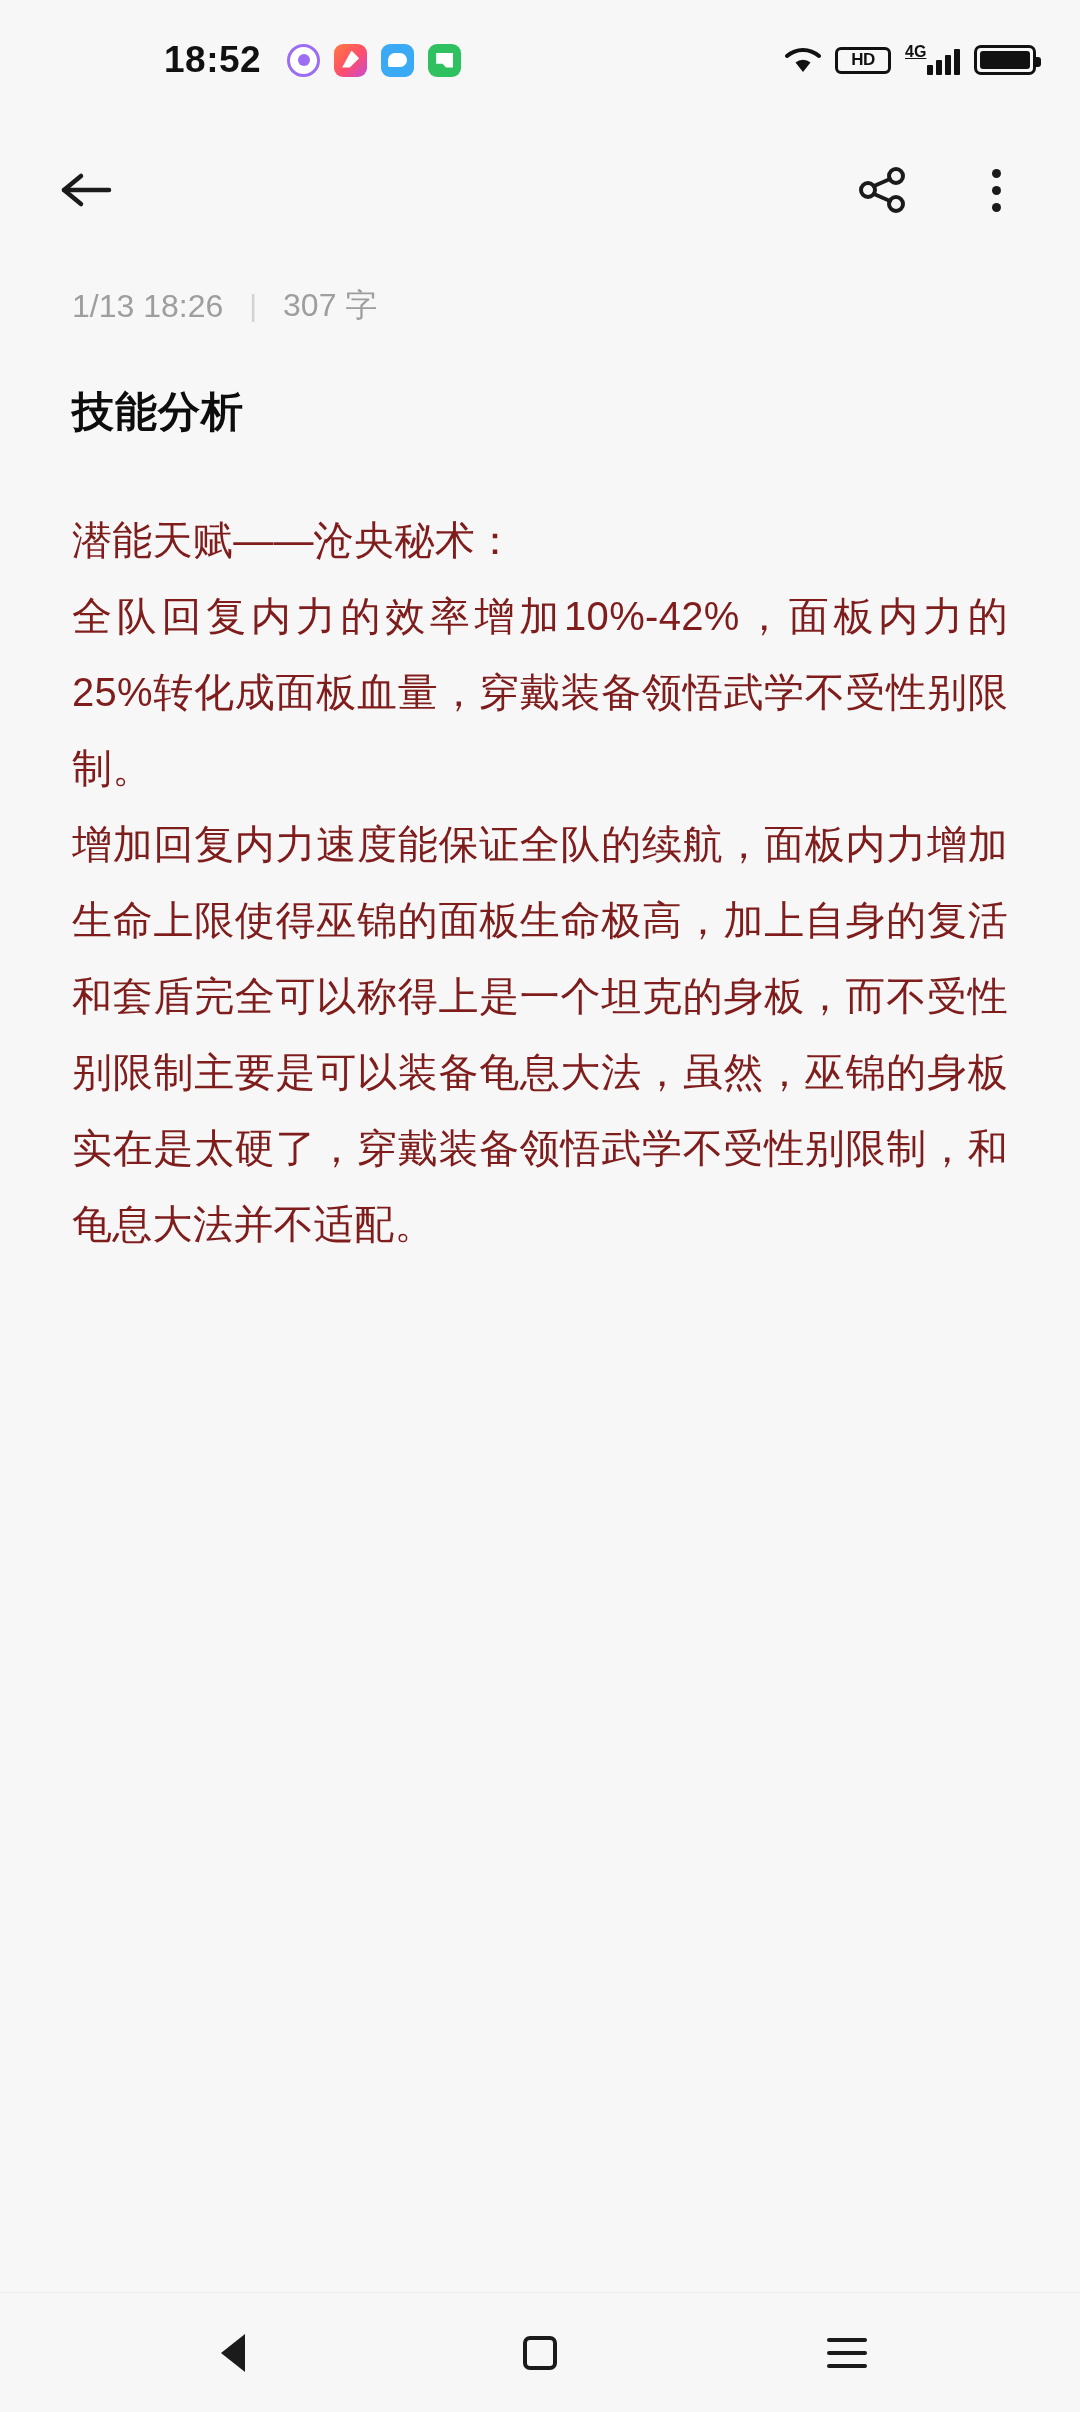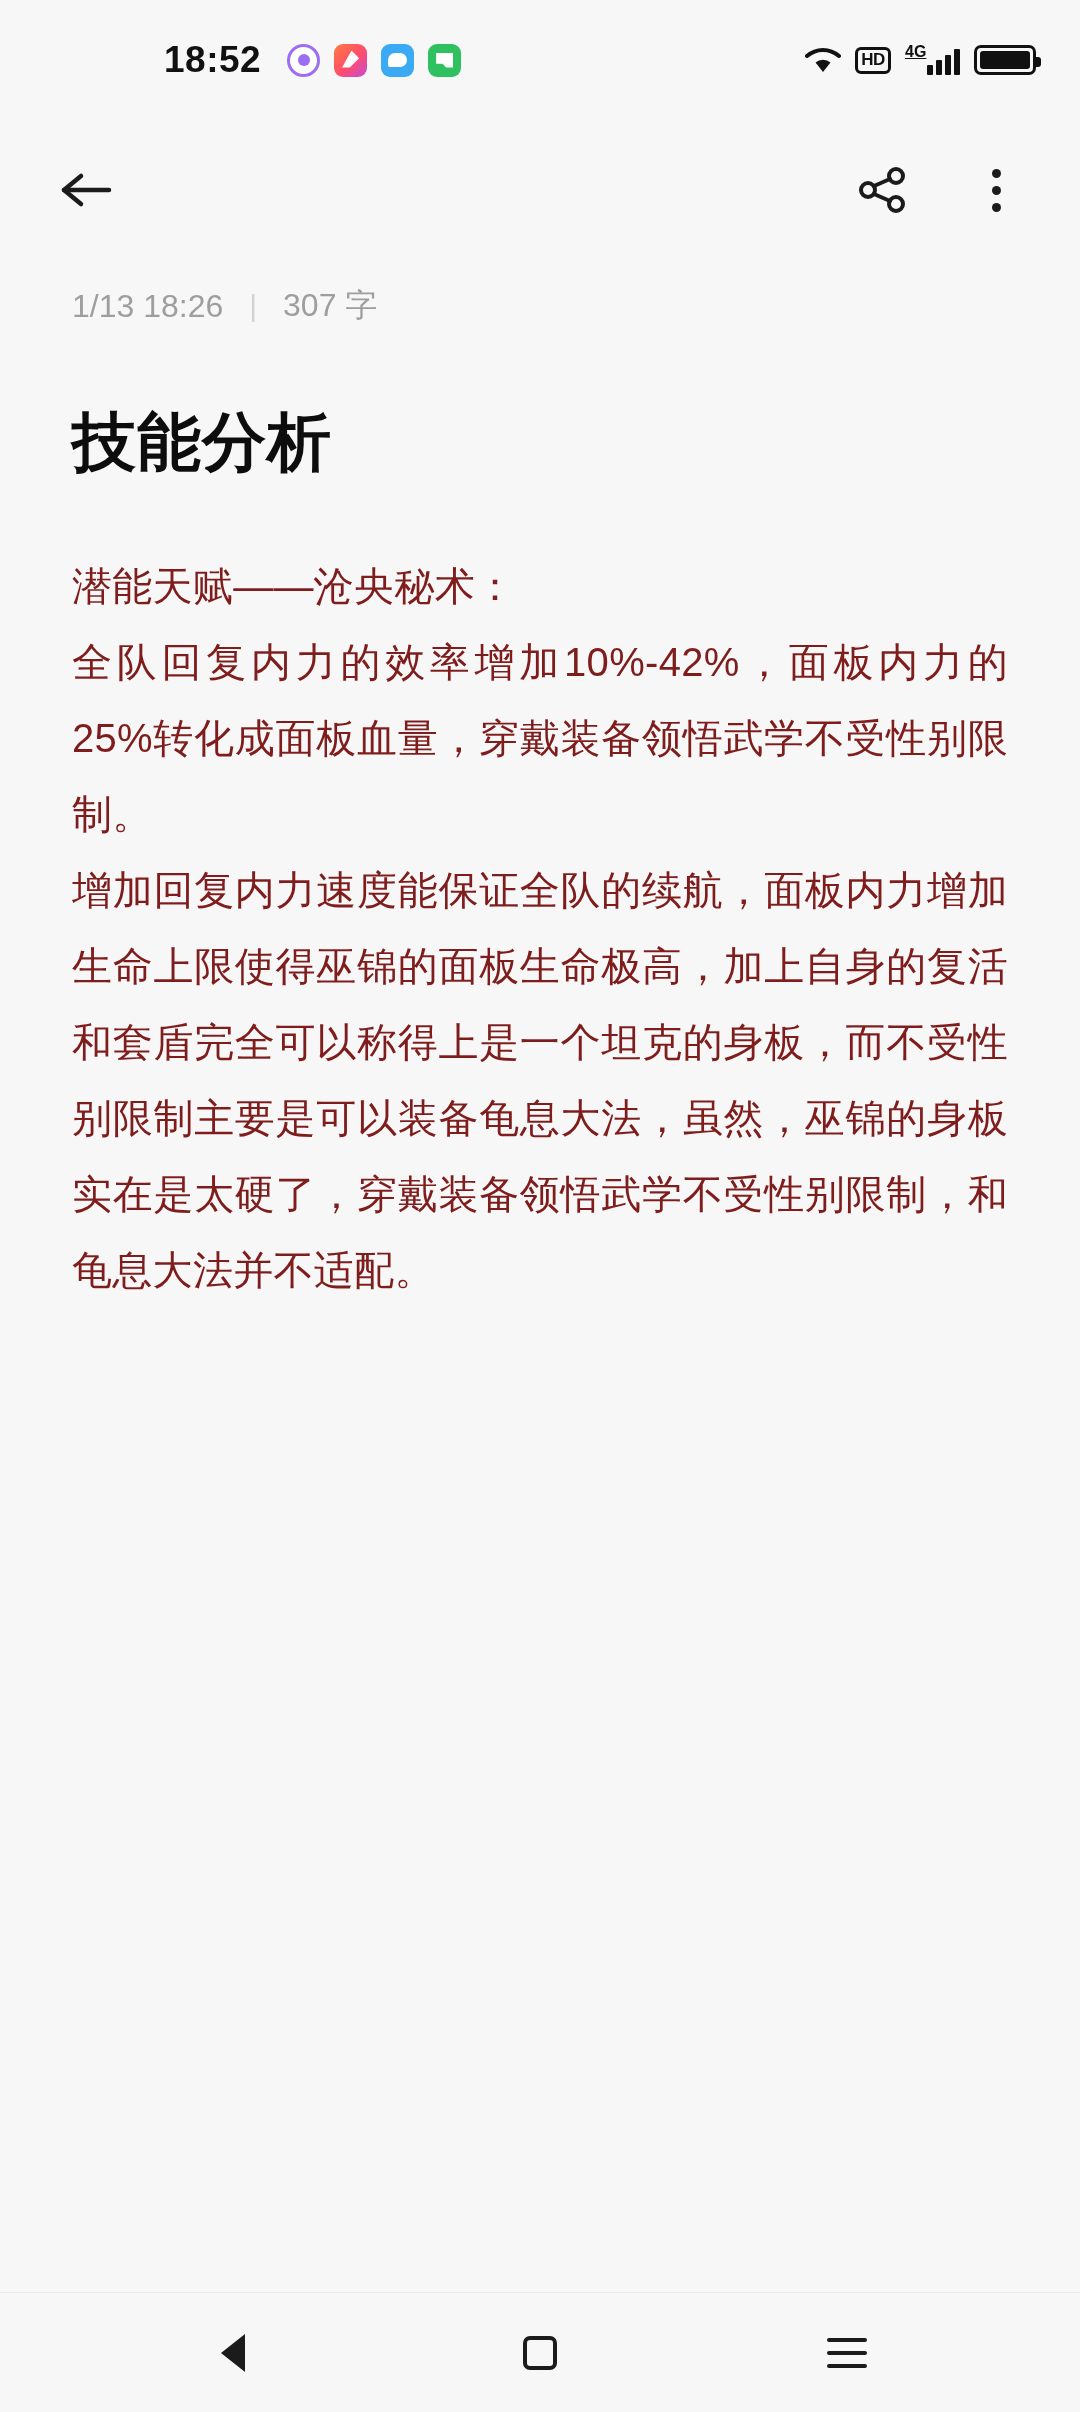--- a/index.html
+++ b/index.html
@@ -105,21 +105,21 @@
     display: flex;
     align-items: center;
     gap: 14px;
   }
   .wifi {
     width: 36px; height: 28px;
     position: relative;
   }
   .wifi svg { display: block; }
   .hd-badge {
-    width: 36px; height: 27px;
+    width: 56px; height: 27px;
     border: 3px solid #111;
     border-radius: 6px;
     font-size: 17px;
     font-weight: bold;
     color: #111;
     display: flex;
     align-items: center;
     justify-content: center;
     letter-spacing: -0.5px;
   }
@@ -223,26 +223,25 @@
     font-size: 30px;
   }
 
   
   .content {
     padding: 56px 72px 0 72px;
     flex: 1 1 auto;
     overflow: hidden;
   }
   .doc-title {
-    font-size: 64px;
+    font-size: 42px;
     font-weight: bold;
     color: #0d0d0d;
     letter-spacing: 1px;
     margin-bottom: 62px;
-    margin-top: 15px;
   }
   .doc-body p {
     font-size: 40px;
     line-height: 76px;
     color: #7f1d1d;
     letter-spacing: 0.3px;
     text-align: justify;
   }
 
   

